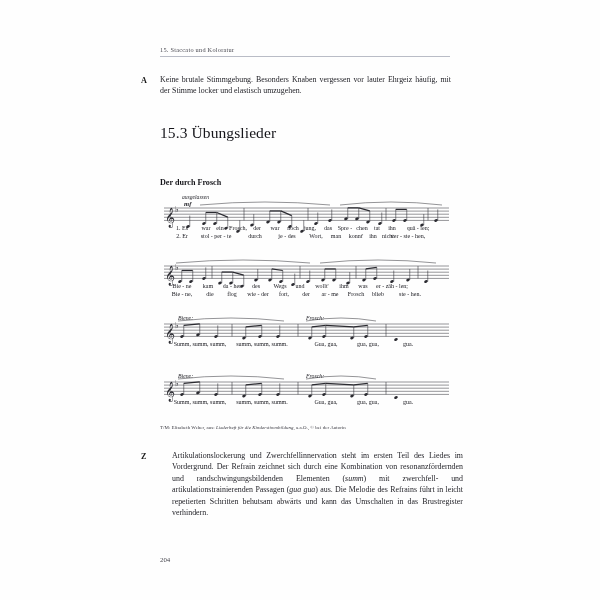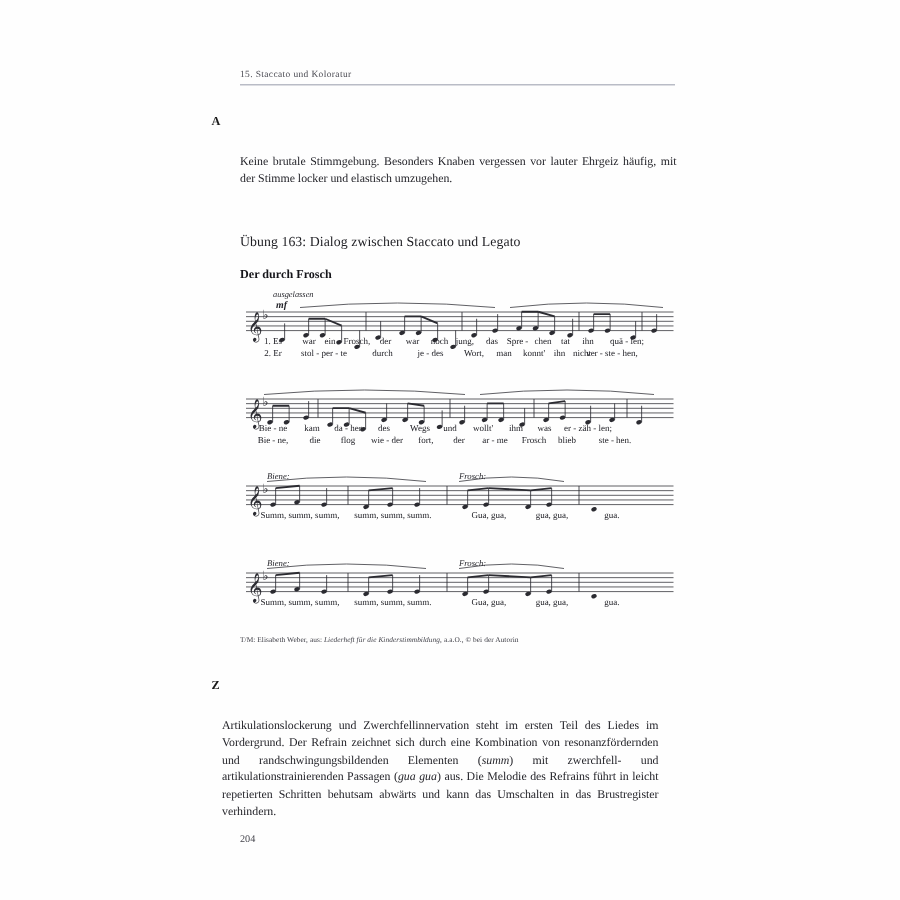--- a/index.html
+++ b/index.html
@@ -53,24 +53,23 @@
   #marker-z { left: 141px; top: 452px; }
 
   
   .para {
     position: absolute;
     font-size: 7.9px;
     line-height: 11.4px;
     text-align: justify;
     color: #24242a;
     font-family: "Liberation Serif", serif;
-    margin-top: 28px;
   }
   #para-a { left: 160px; top: 74px; width: 291px; }
-  #para-z { left: 148px; top: 450px; width: 291px; }
+  #para-z { left: 172px; top: 450px; width: 291px; }
   .para i { font-style: italic; }
 
   
   #section-heading {
     position: absolute;
     left: 160px;
     top: 124px;
     font-size: 15.5px;
     font-weight: normal;
     letter-spacing: 0.1px;
@@ -179,22 +178,22 @@
 
   <div class="runhead-wrap">
     <div class="runhead">15. Staccato und Koloratur</div>
     <div class="runhead-rule"></div>
   </div>
 
   <div class="marker" id="marker-a">A</div>
 
   <div class="para" id="para-a">Keine brutale Stimmgebung. Besonders Knaben vergessen vor lauter Ehrgeiz häufig, mit der Stimme locker und elastisch umzugehen.</div>
 
-
-  <div id="exercise-heading">Übung 163: Dialog zwischen Staccato und Legato</div>
+  <div id="section-heading">15.3 Übungslieder</div>
+
 
   <div id="song-title">Der durch Frosch</div>
 
   <div id="music">
       <svg width="291" height="230" class="staff-svg">
         <line x1="4" y1="14" x2="289" y2="14" stroke="#2b2b31" stroke-width="0.5"></line>
         <line x1="4" y1="17.1" x2="289" y2="17.1" stroke="#2b2b31" stroke-width="0.5"></line>
         <line x1="4" y1="20.2" x2="289" y2="20.2" stroke="#2b2b31" stroke-width="0.5"></line>
         <line x1="4" y1="23.3" x2="289" y2="23.3" stroke="#2b2b31" stroke-width="0.5"></line>
         <line x1="4" y1="26.4" x2="289" y2="26.4" stroke="#2b2b31" stroke-width="0.5"></line>

